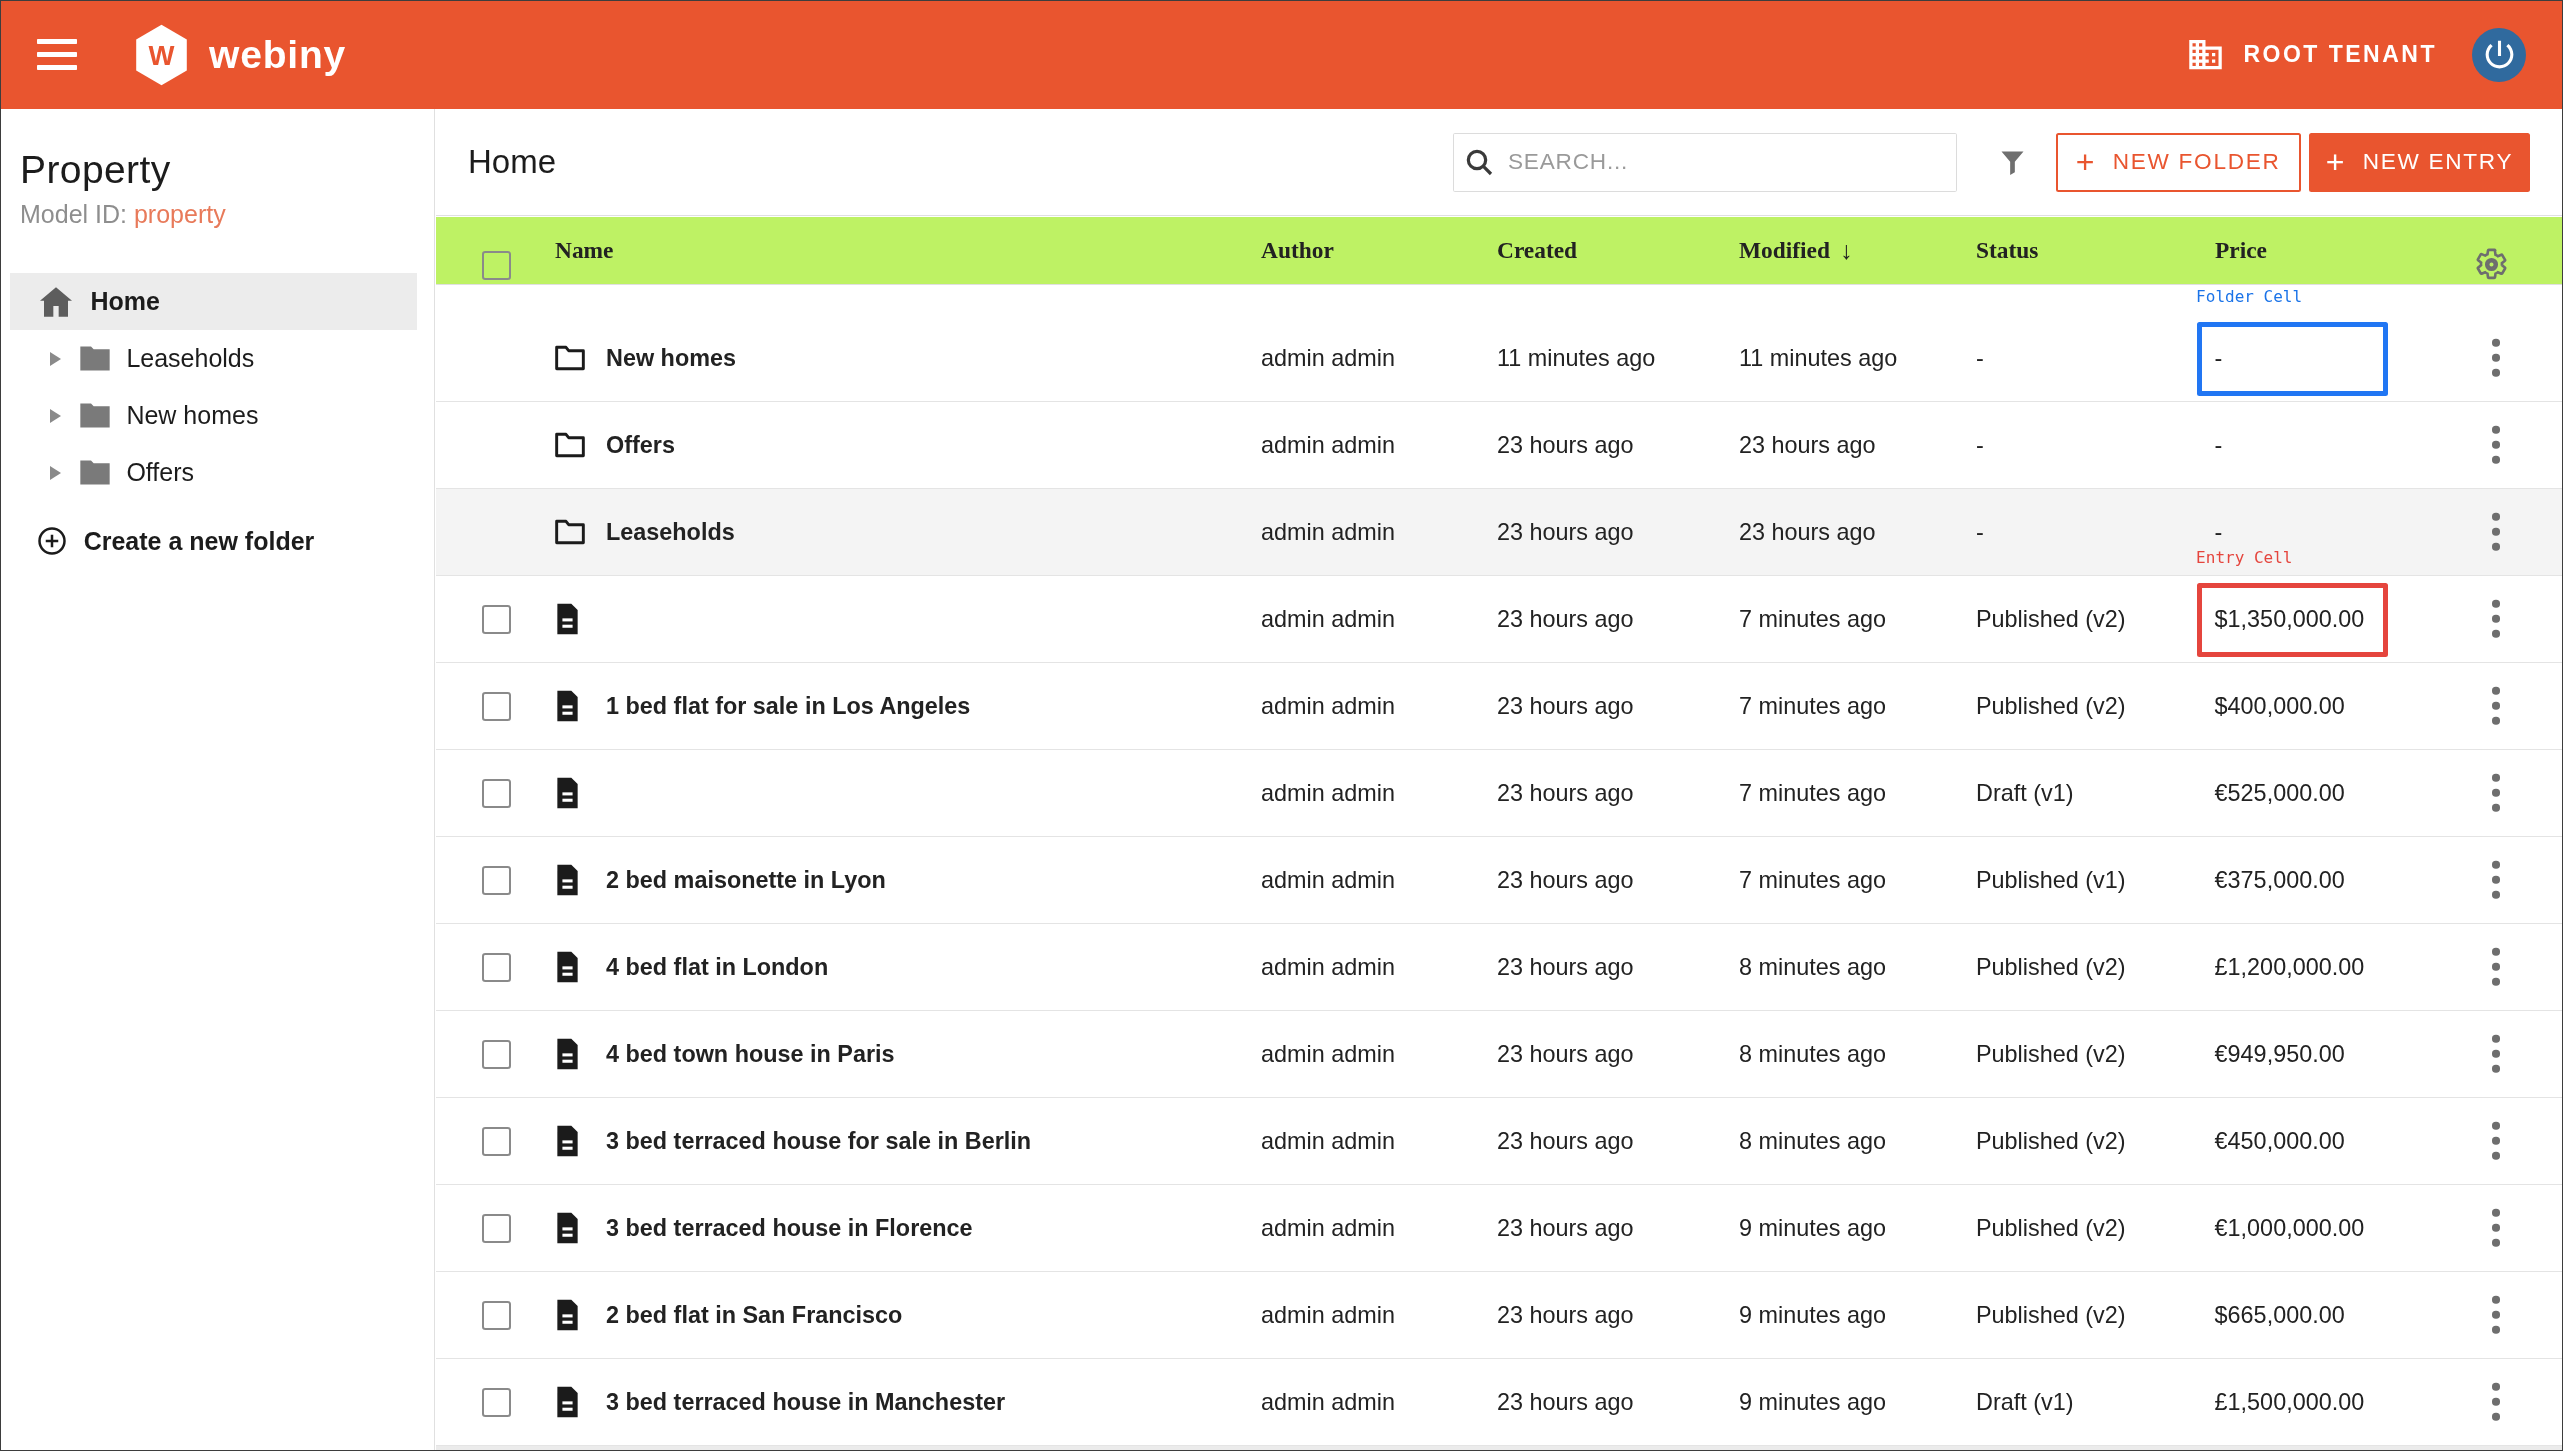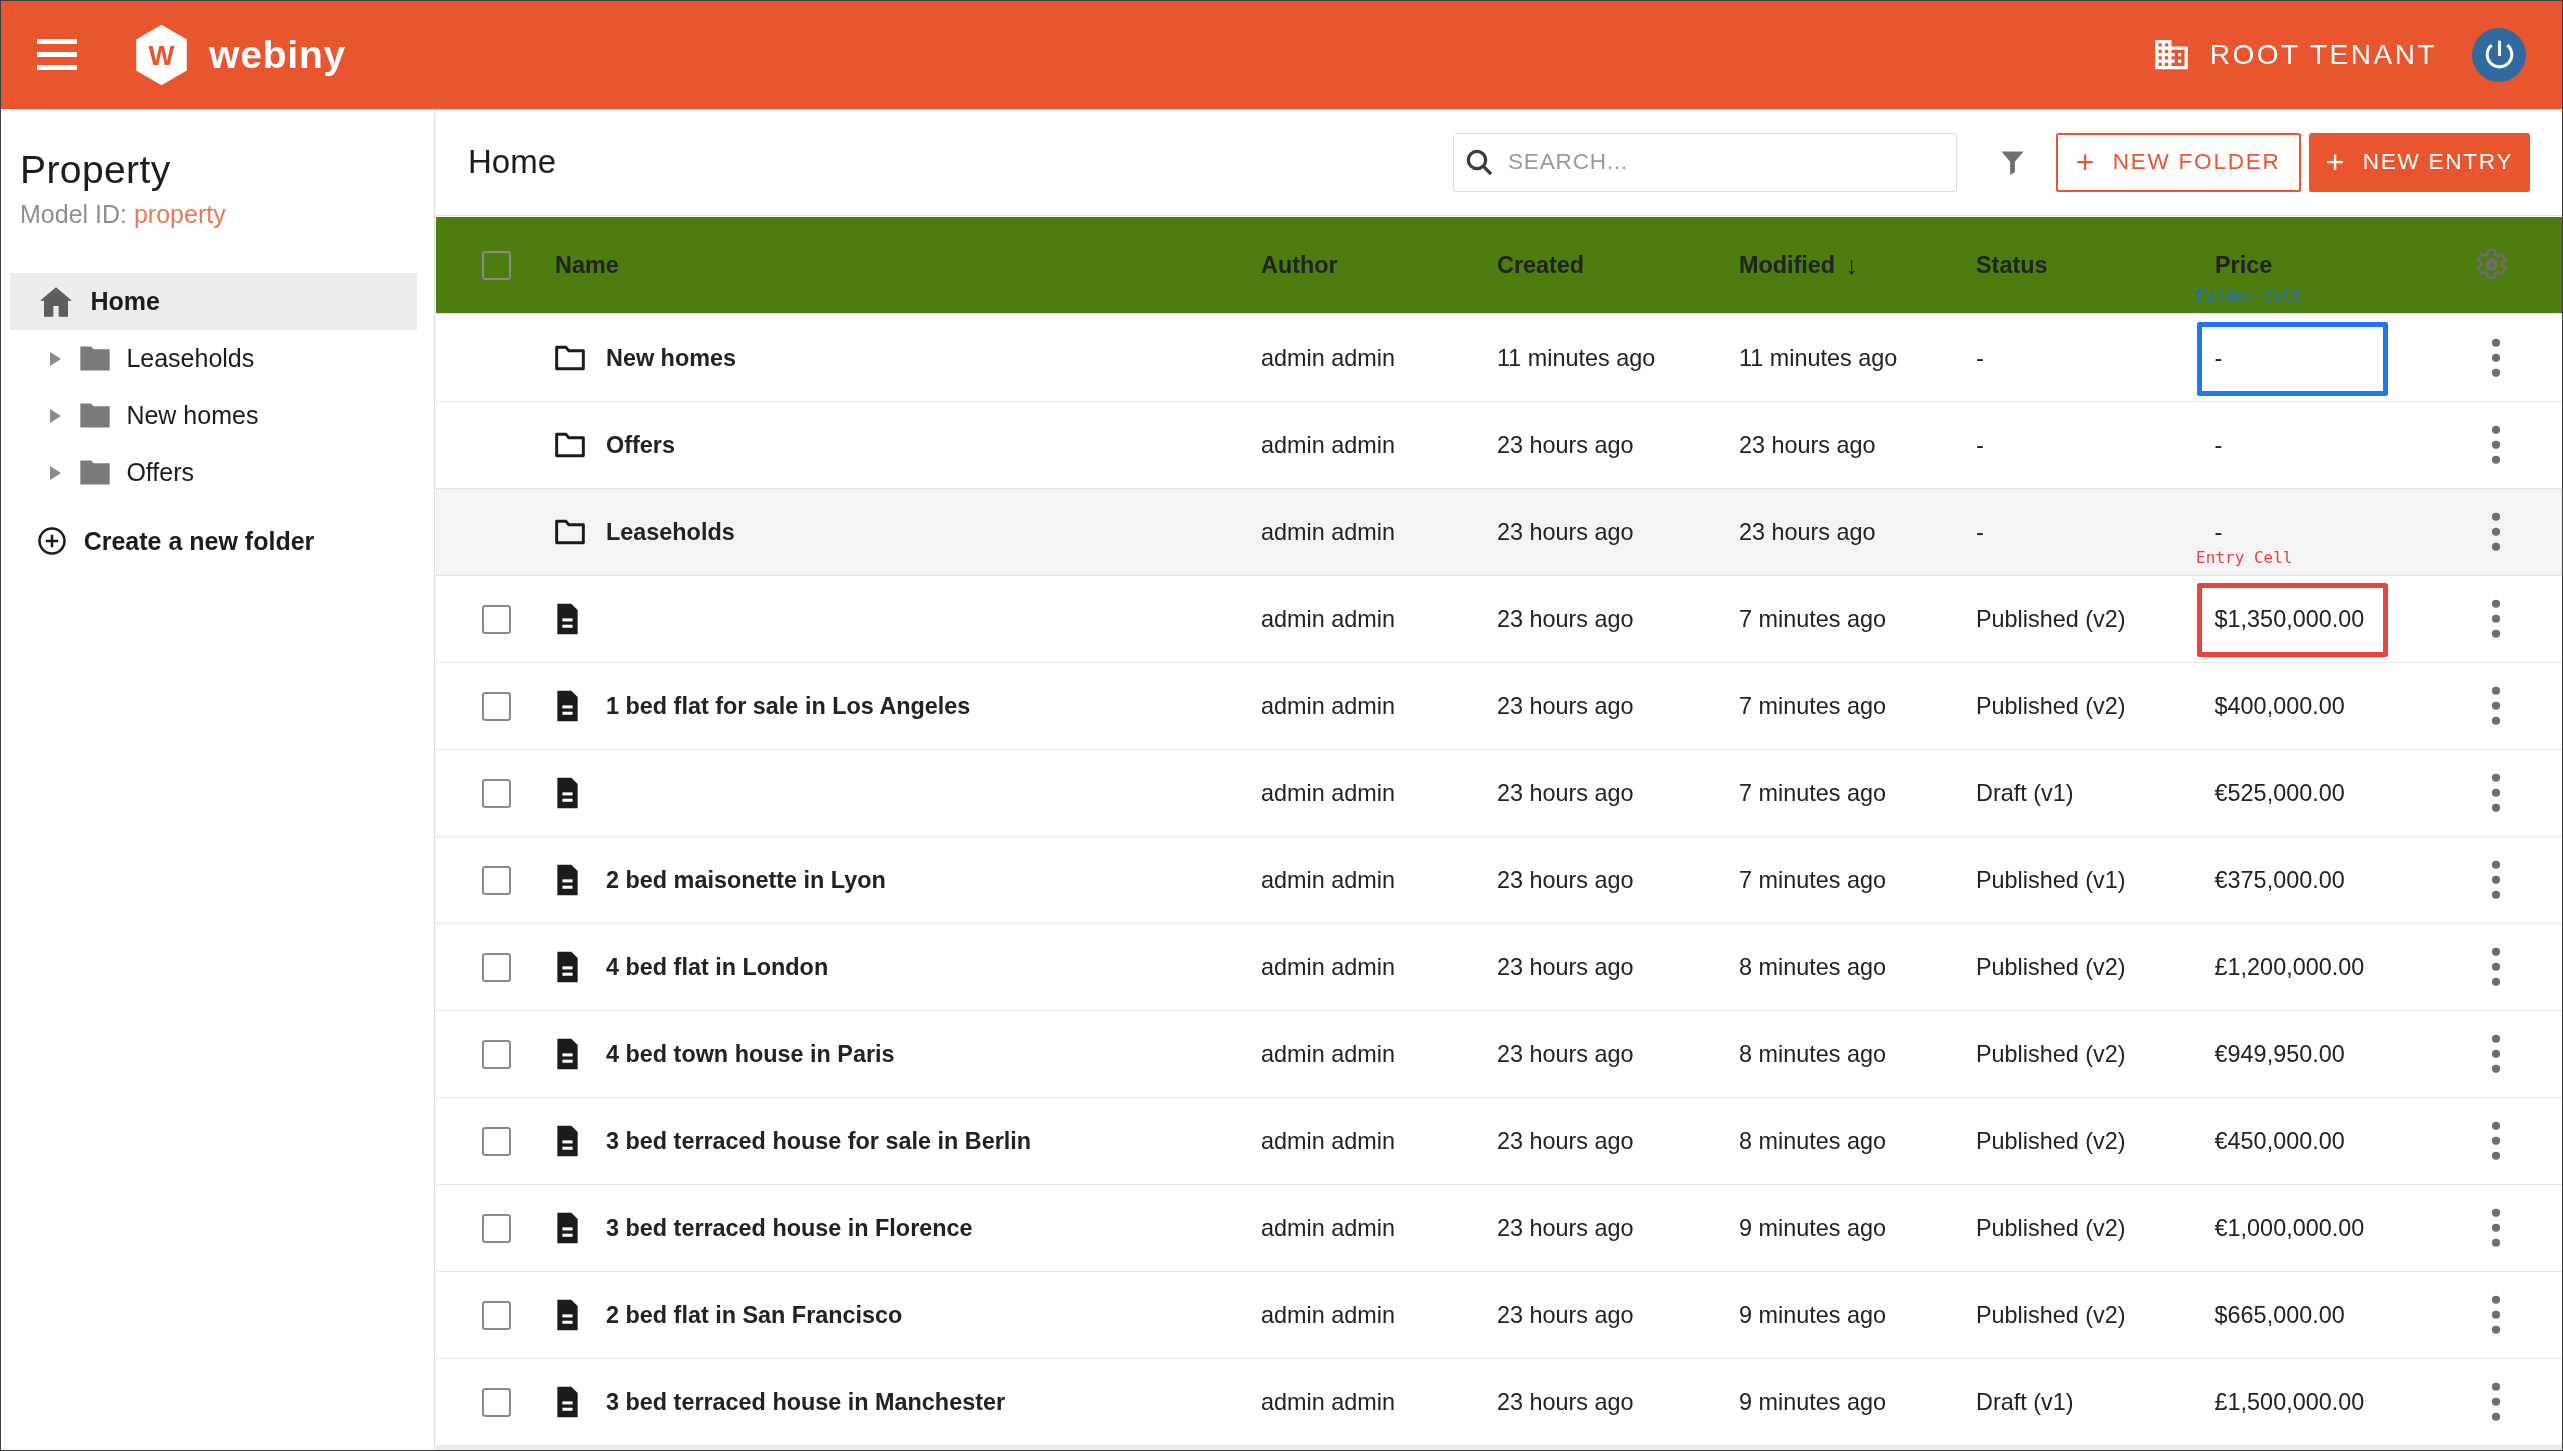--- a/index.html
+++ b/index.html
@@ -10,21 +10,21 @@
   
   .topbar { position:absolute; left:0; top:0; width:2563px; height:109px;
             background:#e9552f; display:flex; align-items:center; padding:0 37px; }
   .hamburger { width:60px; height:47px; background:none; border:none; cursor:pointer;
                display:flex; flex-direction:column; justify-content:center; gap:8.4px; }
   .hamburger span { display:block; width:40px; height:5px; background:#fff; border-radius:0.8px; }
   .brand { display:flex; align-items:center; gap:20px; margin-left:37px; }
   .wordmark { color:#fff; font-size:39px; font-weight:bold; letter-spacing:0.8px; }
   .topbar-right { margin-left:auto; display:flex; align-items:center; gap:35px; }
   .tenant { display:flex; align-items:center; gap:18.4px; color:#fff; cursor:pointer; }
-  .tenant-label { font-size:28px; letter-spacing:2.5px; font-weight:400; }
+  .tenant-label { font-size:23px; letter-spacing:2.5px; font-weight:700; }
   .avatar { width:54px; height:54px; border-radius:50%; background:#306a9e;
             display:flex; align-items:center; justify-content:center; cursor:pointer; }
 
   
   .sidebar { position:absolute; left:0; top:109px; width:435px; height:1343px;
              background:#fff; border-right:0.8px solid #e0e0e0; }
   .sidebar h1 { font-size:39px; font-weight:500; margin:39px 0 8.4px 20px; letter-spacing:0.4px; }
   .model-id { font-size:25px; color:#8e8e8e; margin-left:20px; }
   .model-id .orange { color:#e87a5a; }
   .nav { margin-top:44px; }
@@ -54,22 +54,22 @@
   .searchbox input::placeholder { color:#9a9a9a; }
   .filter-btn { background:none; border:none; cursor:pointer; margin:0 27px 0 39px; display:flex; }
   .btn { height:59px; display:flex; align-items:center; justify-content:center; gap:16.7px;
          font-size:22.6px; font-weight:500; letter-spacing:1.7px; border-radius:2.5px; cursor:pointer;
          font-family:"Liberation Sans","DejaVu Sans",sans-serif; }
   .btn .plus { font-size:32px; font-weight:400; line-height:1; }
   .btn.outline { background:#fff; color:#e9552f; border:2.5px solid #e9552f; width:245px; }
   .btn.solid { background:#e9552f; color:#fff; border:none; width:221px; margin-left:8.4px; }
 
   
-  .thead { position:absolute; left:0; top:108px; width:100%; height:97px;
-           border-bottom:0.8px solid #e0e0e0; background:#4d7c0f; }
+  .thead { position:absolute; left:0; top:108px; width:100%; height:68px;
+           border-bottom:0.8px solid #e0e0e0; background:#bef264;font-family:Liberation Serif, serif; }
   .thead .hcell { position:absolute; top:0; height:100%; display:flex; align-items:center;
                   font-size:23.4px; font-weight:bold; color:#222; }
   .tbody { position:absolute; left:0; top:206px; width:100%; }
   .trow { position:relative; height:87px; border-bottom:0.8px solid #e4e4e4; background:#fff; }
   .trow.highlighted { background:#f4f4f4; }
   .cb { position:absolute; left:46px; top:29px; width:28.5px; height:28.5px;
         border:2.5px solid #8a8a8a; border-radius:3.3px; background:transparent; cursor:pointer; }
   .thead .cb { top:34px; }
   .row-icon { position:absolute; left:118px; top:50%; transform:translateY(-50%); display:flex; }
   .cell { position:absolute; top:0; height:100%; display:flex; align-items:center;

